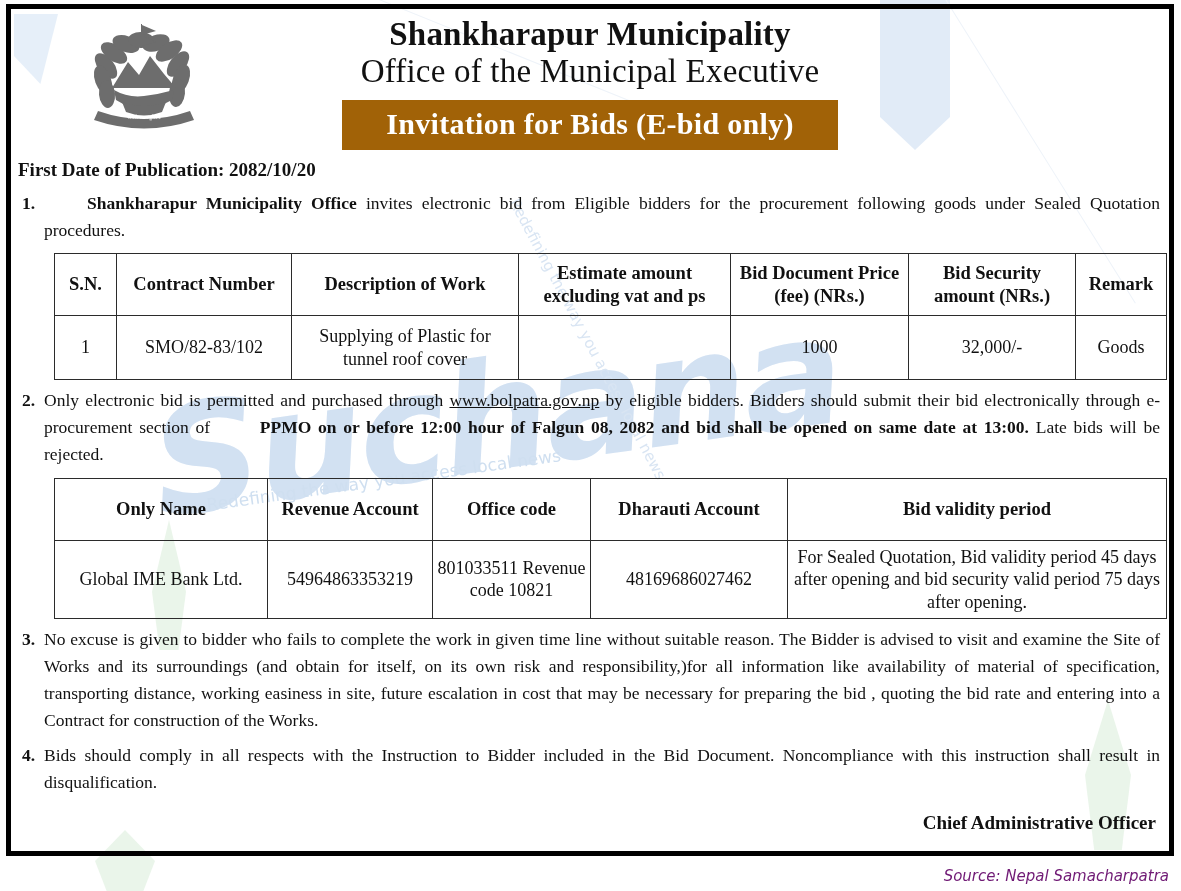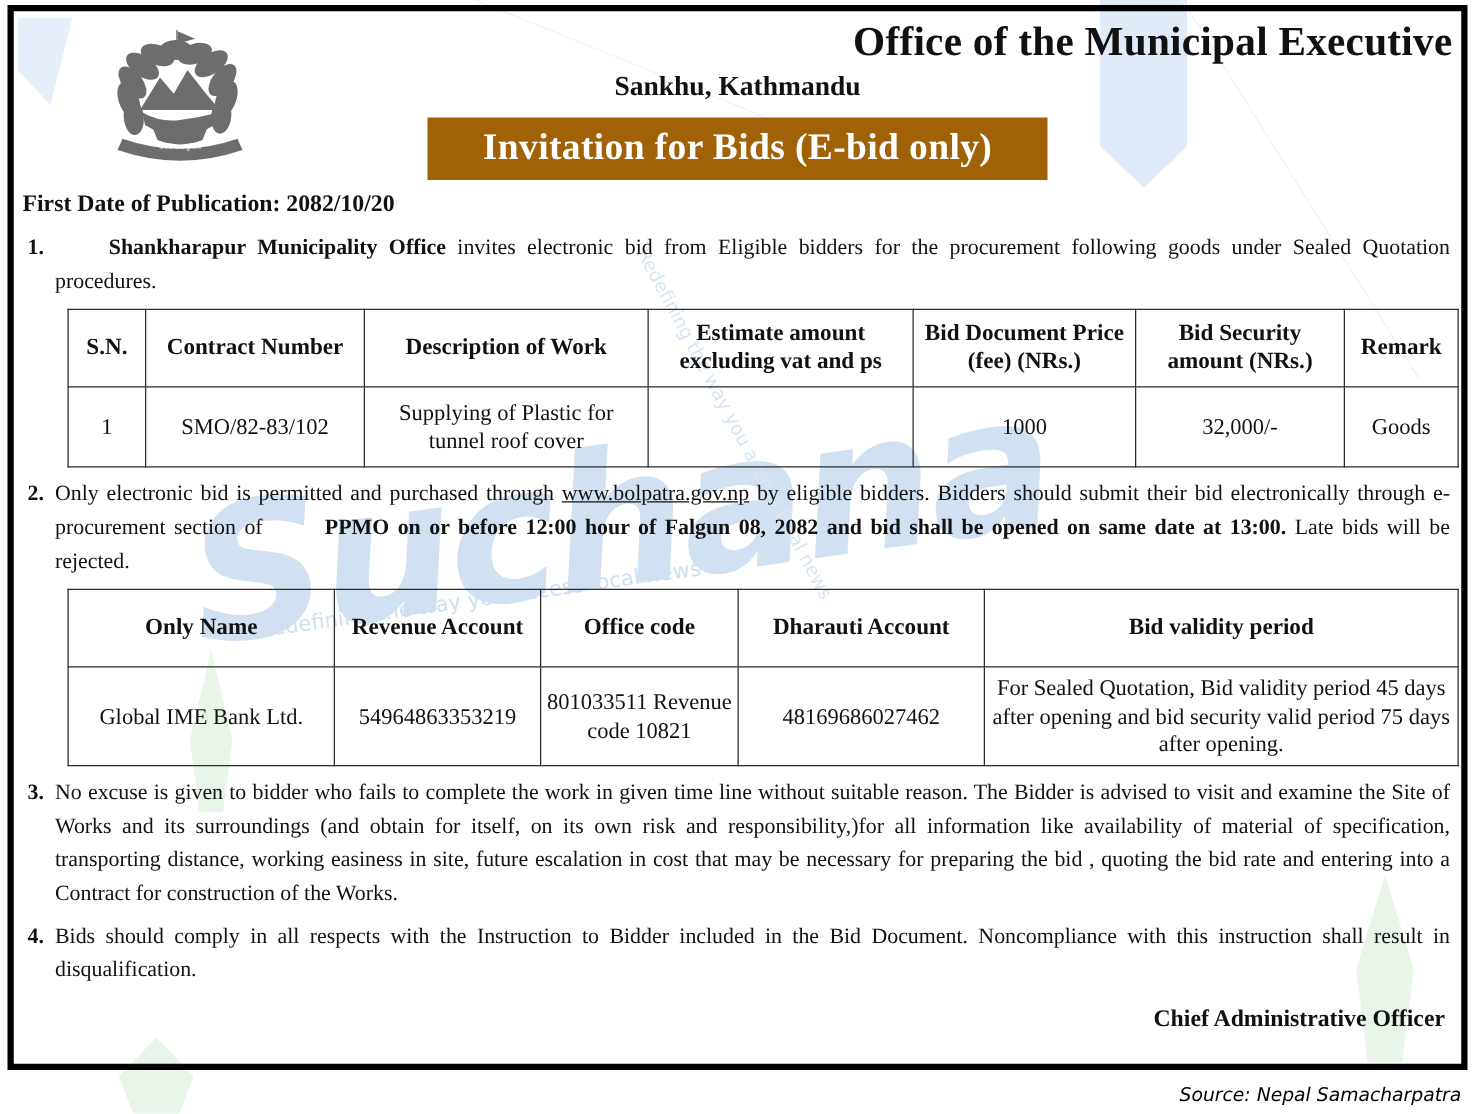--- a/index.html
+++ b/index.html
@@ -119,25 +119,24 @@
   }
   .org-name {
     font-size: 33px;
     font-weight: bold;
     line-height: 1.12;
     letter-spacing: .2px;
     color: #111;
   }
   .org-office {
     font-size: 33px;
-    font-weight: bold;
+    font-weight: normal;
     line-height: 1.12;
     letter-spacing: .2px;
     color: #111;
-    text-align: right;
   }
   .org-addr {
     font-size: 22px;
     font-weight: bold;
     line-height: 1.3;
     margin-top: 2px;
     color: #111;
   }
   .banner-wrap { margin-top: 10px; display: flex; justify-content: center; }
   .banner {
@@ -235,21 +234,21 @@
   }
 
   
   .source {
     position: absolute;
     right: 12px;
     bottom: 6px;
     font-family: "DejaVu Sans", sans-serif;
     font-style: italic;
     font-size: 15px;
-    color: #000000;
+    color: #701a75;
     z-index: 3;
   }
 </style>
 </head>
 <body>
 
 <div id="page">
 
   <div class="wm-layer">
     <div class="wm-blue-a"></div>
@@ -297,22 +296,22 @@
             <path d="M58 7 L72 13 L58 17 Z"></path>
             <path d="M58 18 L72 24 L58 28 Z"></path>
 
             <path d="M14 93 q46 16 92 0 l4 9 q-50 17 -100 0 Z"></path>
           </g>
           <g fill="#ffffff" font-family="DejaVu Sans, sans-serif" font-size="5">
             <text x="60" y="101" text-anchor="middle">जननी जन्मभूमिश्च</text>
           </g>
         </svg>
       </div>
+      <div class="org-name">Shankharapur Municipality</div>
       <div class="org-office">Office of the Municipal Executive</div>
-      <div class="org-addr">Sankhu, Kathmandu</div>
 
       <div class="banner-wrap">
         <div class="banner">Invitation for Bids (E-bid only)</div>
       </div>
       <div class="pubdate">First Date of Publication: 2082/10/20</div>
     </div>
 
     <div class="para p1">
       <div class="num">1.</div>
       <div class="body"><span class="b">Shankharapur Municipality Office</span><span> invites electronic bid from Eligible bidders for the procurement following goods under Sealed Quotation procedures.</span></div>

